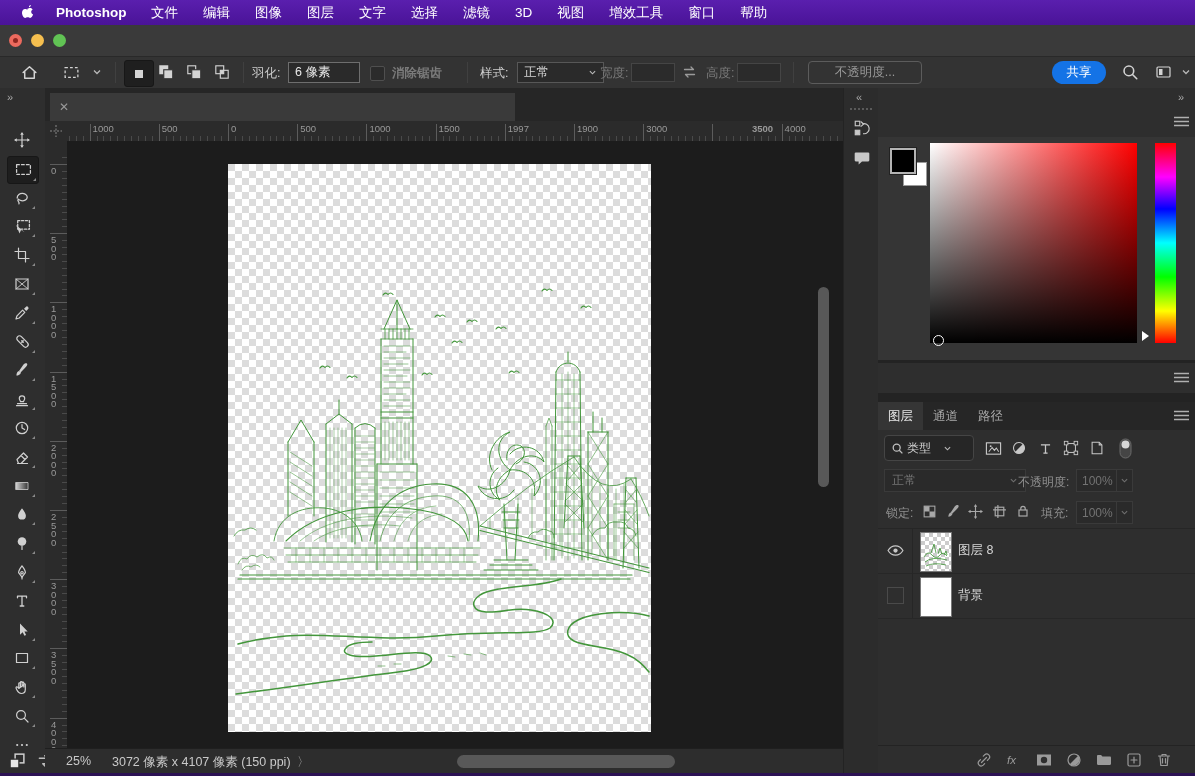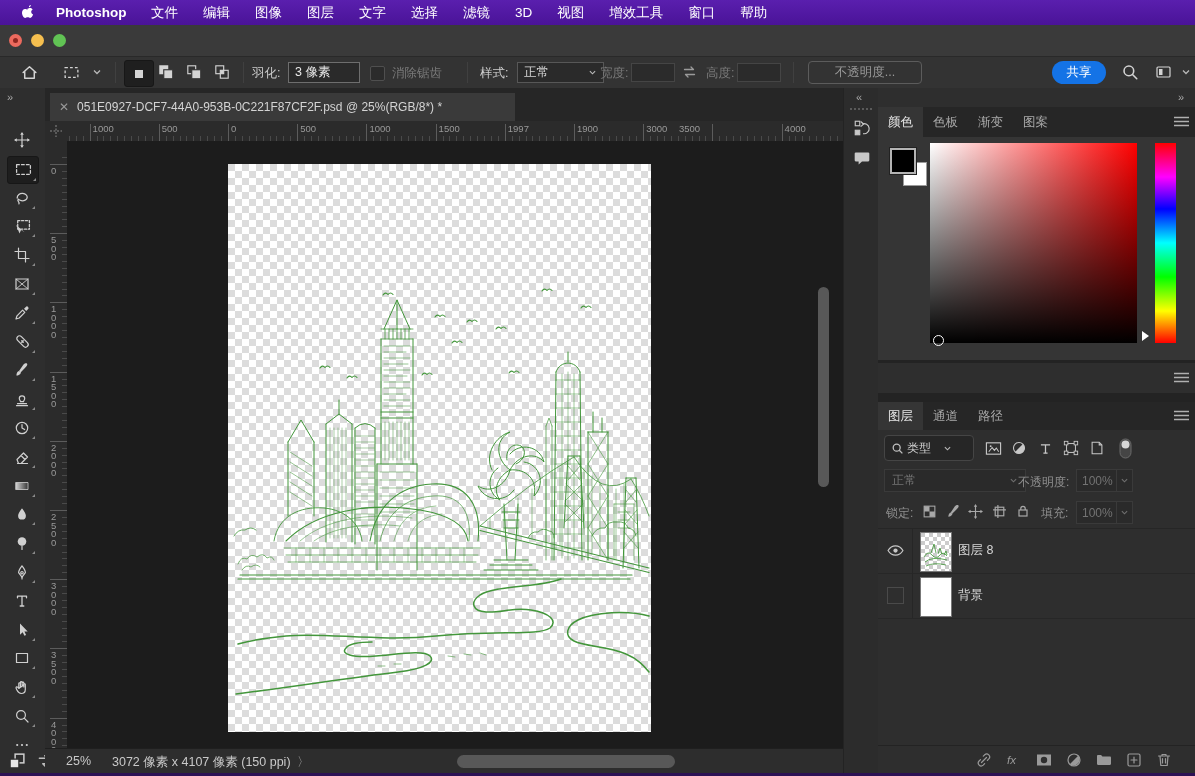--- a/index.html
+++ b/index.html
@@ -145,23 +145,23 @@
       </span>
     <span class="obx" style="left:213px;top:6px;">
         <svg width="18" height="18" viewBox="0 0 16 16">
           <rect x="2.5" y="2.5" width="7" height="7" fill="none" stroke="#d4d4d4"></rect>
           <rect x="6.5" y="6.5" width="7" height="7" fill="none" stroke="#d4d4d4"></rect>
           <rect x="6.5" y="6.5" width="3" height="3" fill="#d4d4d4"></rect>
         </svg>
       </span>
     <span class="sep" style="left:243px;"></span>
     <span class="obx" style="left:252px;top:8px;">羽化:</span>
-    <span class="obx inputbox" style="left:288px;top:5px;width:58px;height:19px;font-size:12.5px;">3 像素</span>
+    <span class="obx inputbox" style="left:288px;top:5px;width:58px;height:19px;font-size:12.5px;">6 像素</span>
     <span class="obx" style="left:370px;top:9px;width:13px;height:13px;background:#2b2b2b;border:1px solid #4f4f4f;border-radius:2px;"></span>
-    <span class="obx graytxt" style="left:392px;top:8px;">消除锯齿</span>
+    <span class="obx graytxt" style="left:392px;top:8px;font-weight:bold;">消除锯齿</span>
     <span class="sep" style="left:467px;"></span>
     <span class="obx" style="left:480px;top:8px;color:#d0d0d0;">样式:</span>
     <span class="obx dropbox" style="left:517px;top:5px;width:73px;height:19px;font-size:12.5px;">
         <span>正常</span>
         <svg width="9" height="7" viewBox="0 0 10 8">
           <path d="M2 2.5l3 3 3-3" fill="none" stroke="#b8b8b8" stroke-width="1.3"></path>
         </svg>
       </span>
     <span class="obx graytxt" style="left:600px;top:8px;">宽度:</span>
     <span class="obx inputdis" style="left:631px;top:6px;width:42px;height:17px;"></span>
@@ -358,21 +358,20 @@
     <span class="abs" style="left:36px;top:664px;">
         <svg width="18" height="18" viewBox="0 0 16 16">
           <path d="M3 5.5h7L7.8 3.3M13 10.5H6l2.2 2.2" fill="none" stroke="#bdbdbd" stroke-width="1.3" stroke-linecap="round" stroke-linejoin="round"></path>
         </svg>
       </span>
   </div>
 
   <div id="tabbar">
     <div id="doctab">
       <span class="x">✕</span>
-      <span>051E0927-DCF7-44A0-953B-0C221F87CF2F.psd @ 25%(RGB/8*) *</span>
     </div>
   </div>
 
   <div id="rulercorner">
     <svg width="22" height="20" viewBox="0 0 22 20">
         <path d="M11 4v12M5 10h12" stroke="#8a8a8a" stroke-width="1" stroke-dasharray="2 1.5"></path>
       </svg>
   </div>
   <div id="rulerh">
       <span class="tickh" style="left: 1.84px; top: 15px; height: 5px; background: rgb(74, 74, 74);"></span>
@@ -499,21 +498,21 @@
       <span class="rlabel" style="left: 302.4px; top: 2px;">1000</span>
       <span class="tickh" style="left: 368.6px; top: 3px; height: 17px;"></span>
       <span class="rlabel" style="left: 371.6px; top: 2px;">1500</span>
       <span class="tickh" style="left: 437.8px; top: 3px; height: 17px;"></span>
       <span class="rlabel" style="left: 440.8px; top: 2px;">1997</span>
       <span class="tickh" style="left: 507px; top: 3px; height: 17px;"></span>
       <span class="rlabel" style="left: 510px; top: 2px;">1900</span>
       <span class="tickh" style="left: 576.2px; top: 3px; height: 17px;"></span>
       <span class="rlabel" style="left: 579.2px; top: 2px;">3000</span>
       <span class="tickh" style="left: 645.4px; top: 3px; height: 17px;"></span>
-      <span class="rlabel" style="left: 612px; top: 2px;">3500</span>
+      <span class="rlabel" style="left: 685px; top: 2px; font-weight: bold;">3500</span>
       <span class="tickh" style="left: 714.6px; top: 3px; height: 17px;"></span>
       <span class="rlabel" style="left: 717.6px; top: 2px;">4000</span>
     </div>
   <div id="rulerv">
       <span class="tickv" style="top: 16.08px; left: 17px; width: 5px; background: rgb(74, 74, 74);"></span>
       <span class="tickv" style="top: 23px; left: 17px; width: 5px; background: rgb(74, 74, 74);"></span>
       <span class="tickv" style="top: 29.92px; left: 17px; width: 5px; background: rgb(74, 74, 74);"></span>
       <span class="tickv" style="top: 36.84px; left: 17px; width: 5px; background: rgb(74, 74, 74);"></span>
       <span class="tickv" style="top: 43.76px; left: 17px; width: 5px; background: rgb(74, 74, 74);"></span>
       <span class="tickv" style="top: 50.68px; left: 17px; width: 5px; background: rgb(74, 74, 74);"></span>
@@ -716,26 +715,20 @@
     <span class="dockicon" style="top:60px;">
         <svg width="18" height="18" viewBox="0 0 16 16">
           <path d="M2.5 3h11a1 1 0 011 1v6a1 1 0 01-1 1H8l-3 2.8V11H2.5a1 1 0 01-1-1V4a1 1 0 011-1z" fill="#c8c8c8"></path>
         </svg>
       </span>
   </div>
 
   <div id="rightcol">
     <span class="abs chevs" style="left:300px;top:3px;">»</span>
 
-    <div class="tabstrip" style="top:19px;height:30px;" id="colortabs">
-        <span class="ptab active">颜色</span>
-        <span class="ptab">色板</span>
-        <span class="ptab">渐变</span>
-        <span class="ptab">图案</span>
-      </div>
     <span class="abs hamb" style="top:28px;">
         <svg width="15" height="11" viewBox="0 0 15 11">
           <path d="M0 1.5h15M0 5.5h15M0 9.5h15" stroke="#b0b0b0" stroke-width="1.6"></path>
         </svg>
       </span>
 
     <div id="colorcontent">
       <div id="fgswatch"></div>
       <div id="bgswatch"></div>
       <div id="colorfield"></div>

